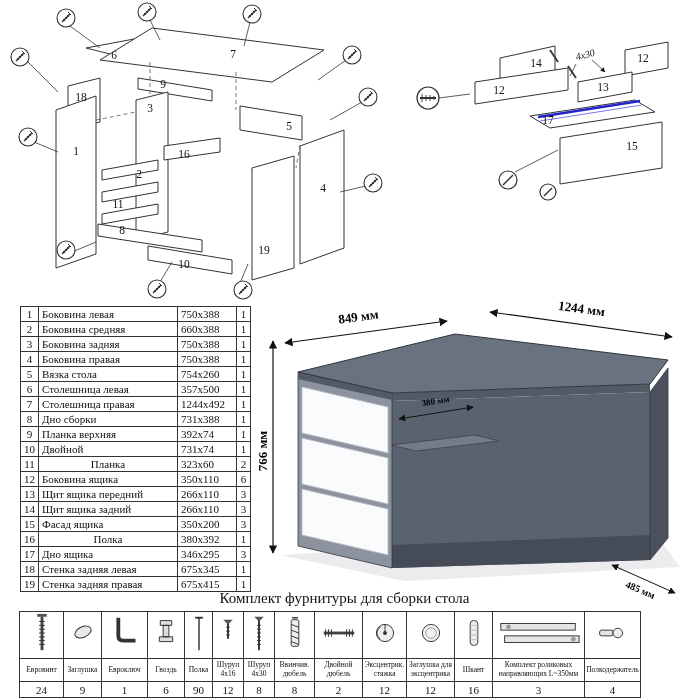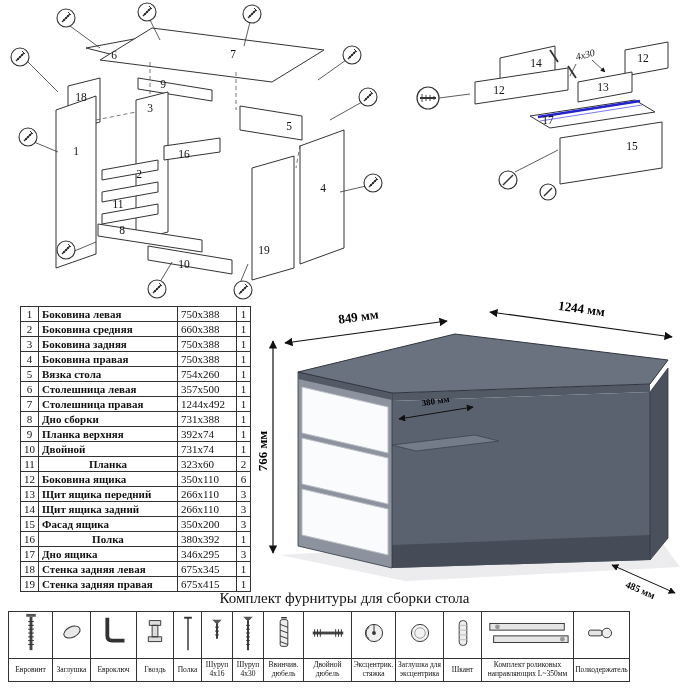--- a/index.html
+++ b/index.html
@@ -5,28 +5,28 @@
   html,body{margin:0;padding:0;background:#fff;}
   .page{position:relative;width:689px;height:700px;background:#fff;overflow:hidden;
         font-family:"Liberation Serif", serif;color:#111;}
   svg text{font-family:"Liberation Serif", serif;}
 
   
   .parts-table{position:absolute;left:20px;top:306px;border-collapse:collapse;
                font-size:11px;line-height:1;}
   .parts-table td{border:1px solid #333;padding:1px 3px;height:12px;white-space:nowrap;}
   .parts-table td.c-num{width:15px;text-align:center;padding:1px 1px;}
-  .parts-table td.c-name{width:132px;font-weight:bold;}
+  .parts-table td.c-name{width:132px;}
   .parts-table td.c-size{width:52px;text-align:left;}
   .parts-table td.c-qty{width:11px;text-align:center;padding:1px 1px;}
 
   
   .hw-title{position:absolute;left:0;top:590px;width:689px;text-align:center;
             font-size:15px;}
-  .hw-table{position:absolute;left:8px;top:611px;border-collapse:collapse;table-layout:fixed;padding-left:25px;}
+  .hw-table{position:absolute;left:19px;top:611px;border-collapse:collapse;table-layout:fixed;padding-left:25px;}
   .hw-table td{border:1px solid #333;text-align:center;vertical-align:middle;padding:0;}
   .hw-table td.ico{height:42px;}
   .hw-table td.nm{font-size:7.5px;line-height:1.15;height:22px;padding:0 1px;word-wrap:break-word;}
   .hw-table td.qt{font-size:11px;height:15px;}
   .abs{position:absolute;}
 </style>
 </head>
 <body>
 
 <div class="page">
@@ -441,16 +441,32 @@
         <td class="nm">Шуруп 4x16</td>
         <td class="nm">Шуруп 4x30</td>
         <td class="nm">Ввинчив. дюбель</td>
         <td class="nm">Двойной дюбель</td>
         <td class="nm">Эксцентрик. стяжка</td>
         <td class="nm">Заглушка для эксцентрика</td>
         <td class="nm">Шкант</td>
         <td class="nm">Комплект роликовых направляющих L~350мм</td>
         <td class="nm">Полкодержатель</td>
       </tr>
+      <tr>
+        <td class="qt">24</td>
+        <td class="qt">9</td>
+        <td class="qt">1</td>
+        <td class="qt">6</td>
+        <td class="qt">90</td>
+        <td class="qt">12</td>
+        <td class="qt">8</td>
+        <td class="qt">8</td>
+        <td class="qt">2</td>
+        <td class="qt">12</td>
+        <td class="qt">12</td>
+        <td class="qt">16</td>
+        <td class="qt">3</td>
+        <td class="qt">4</td>
+      </tr>
     </tbody>
   </table>
 
 </div>
 
 </body></html>

